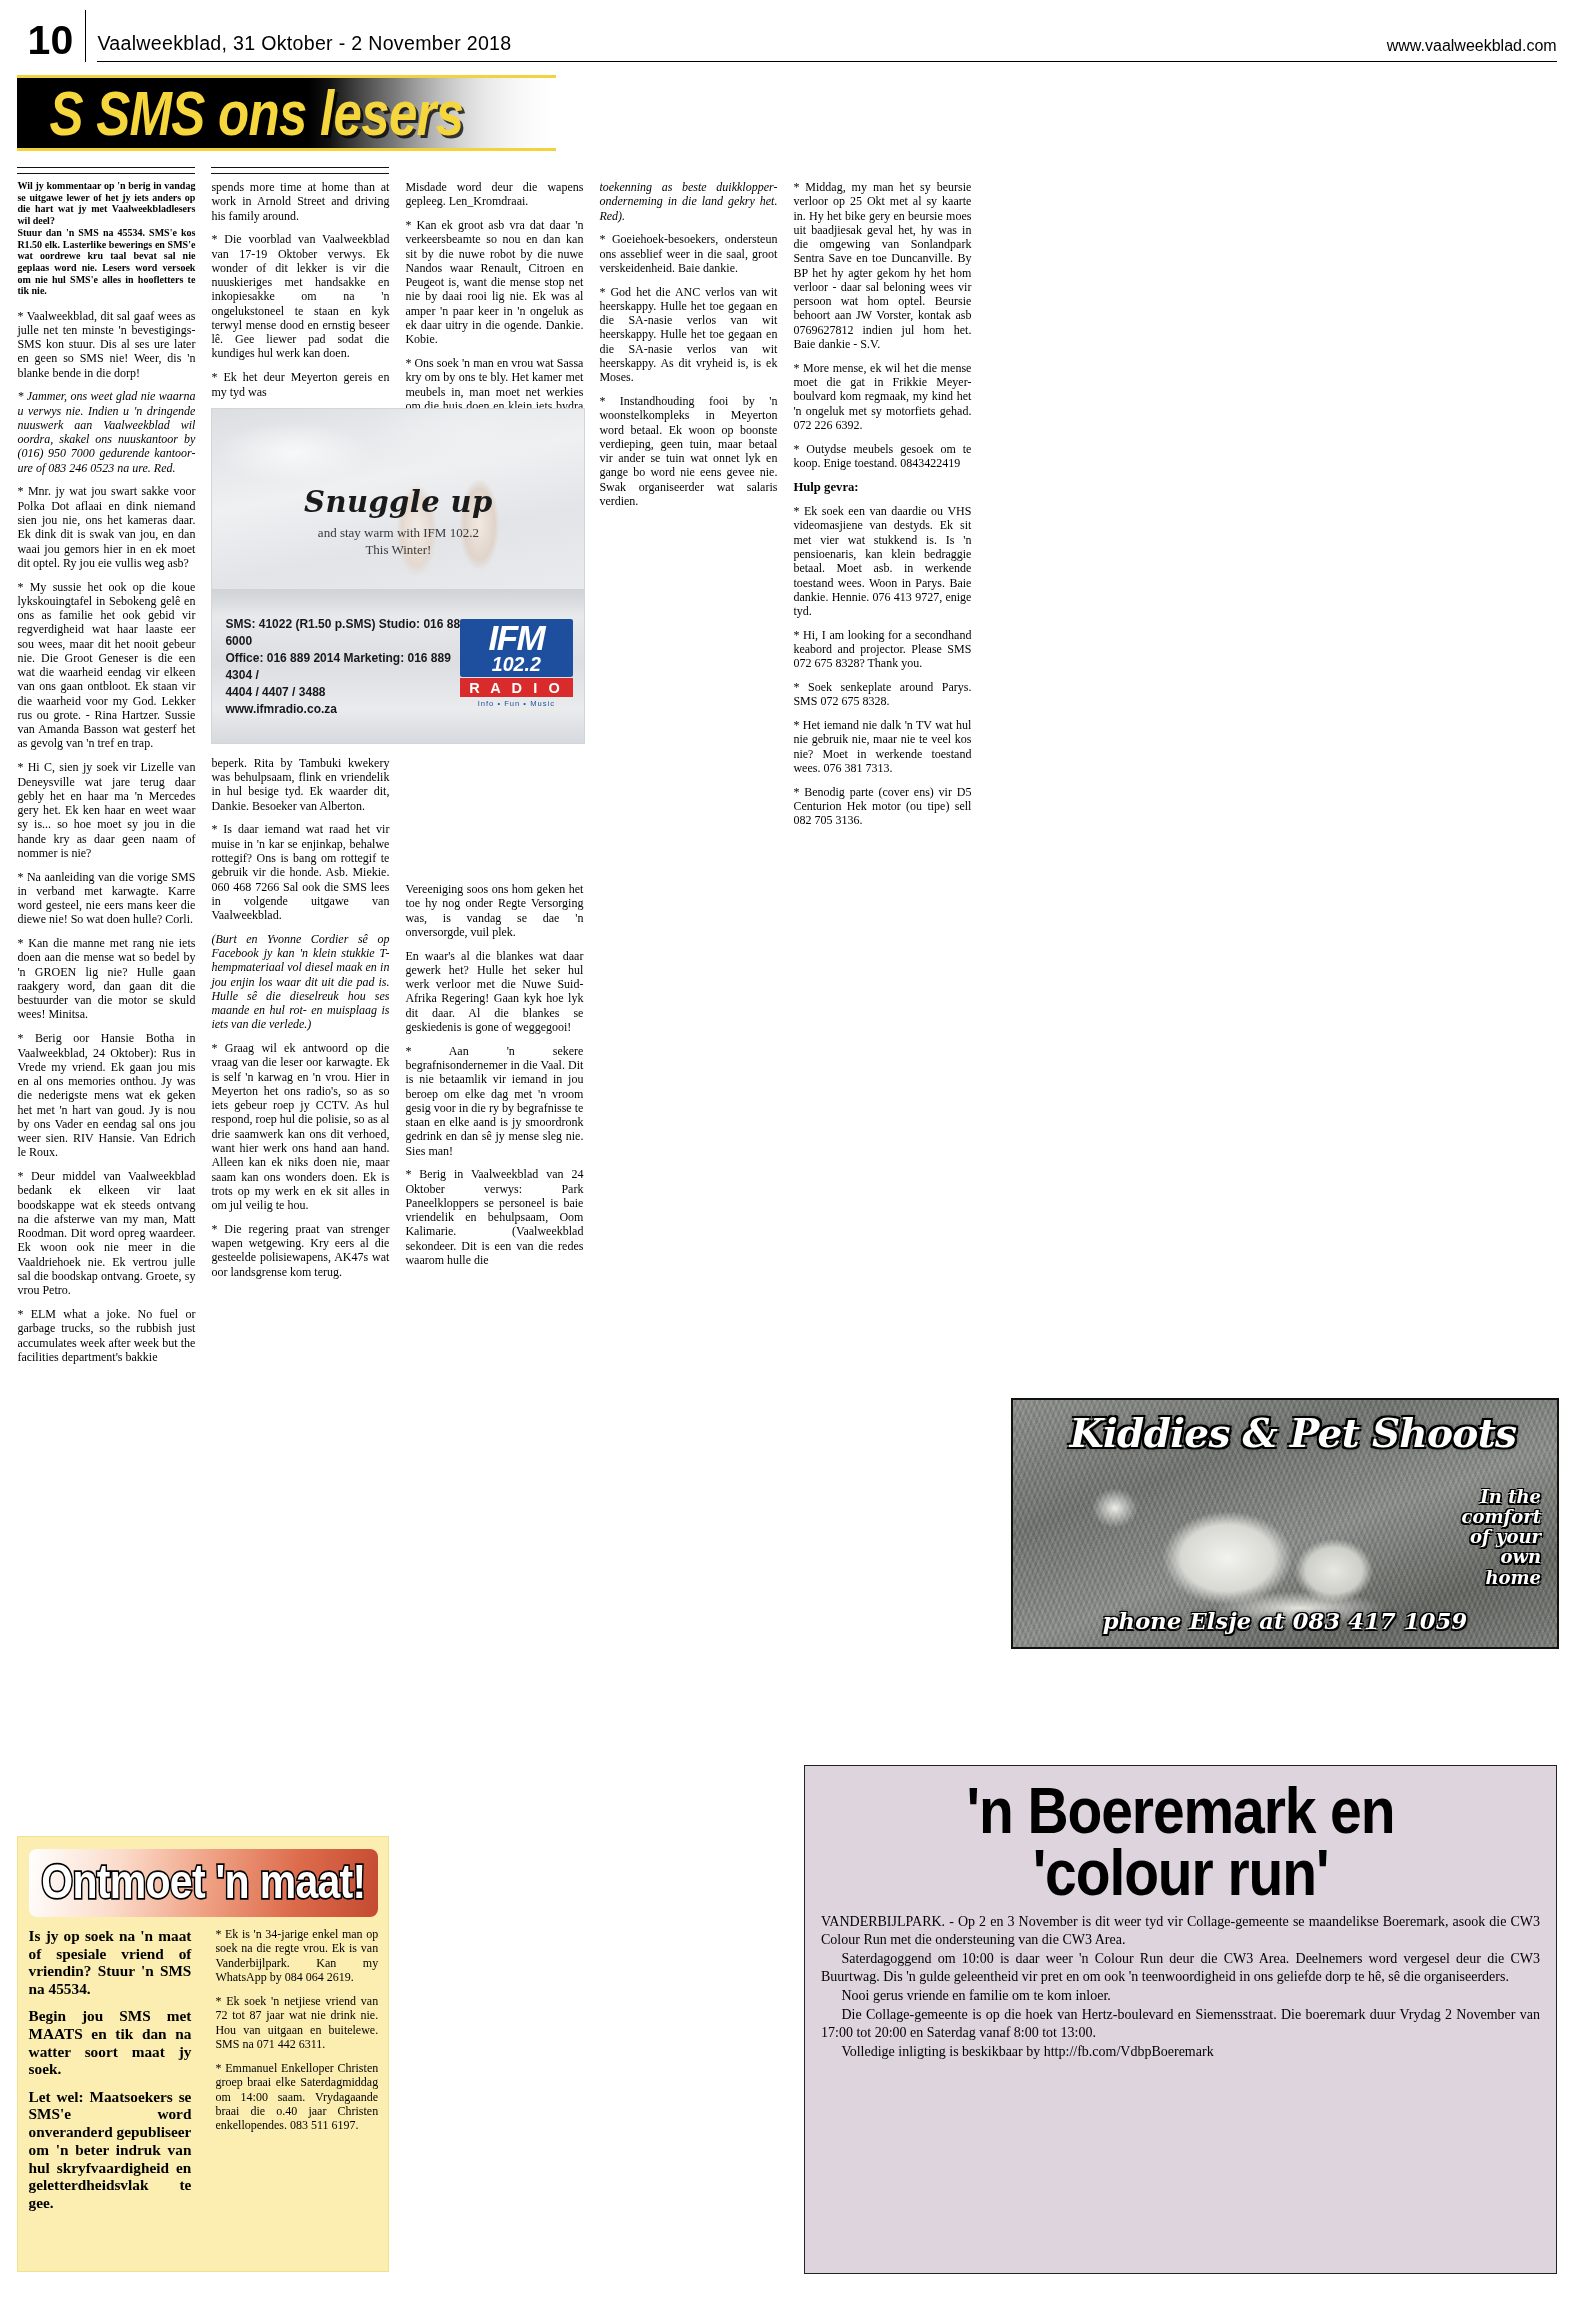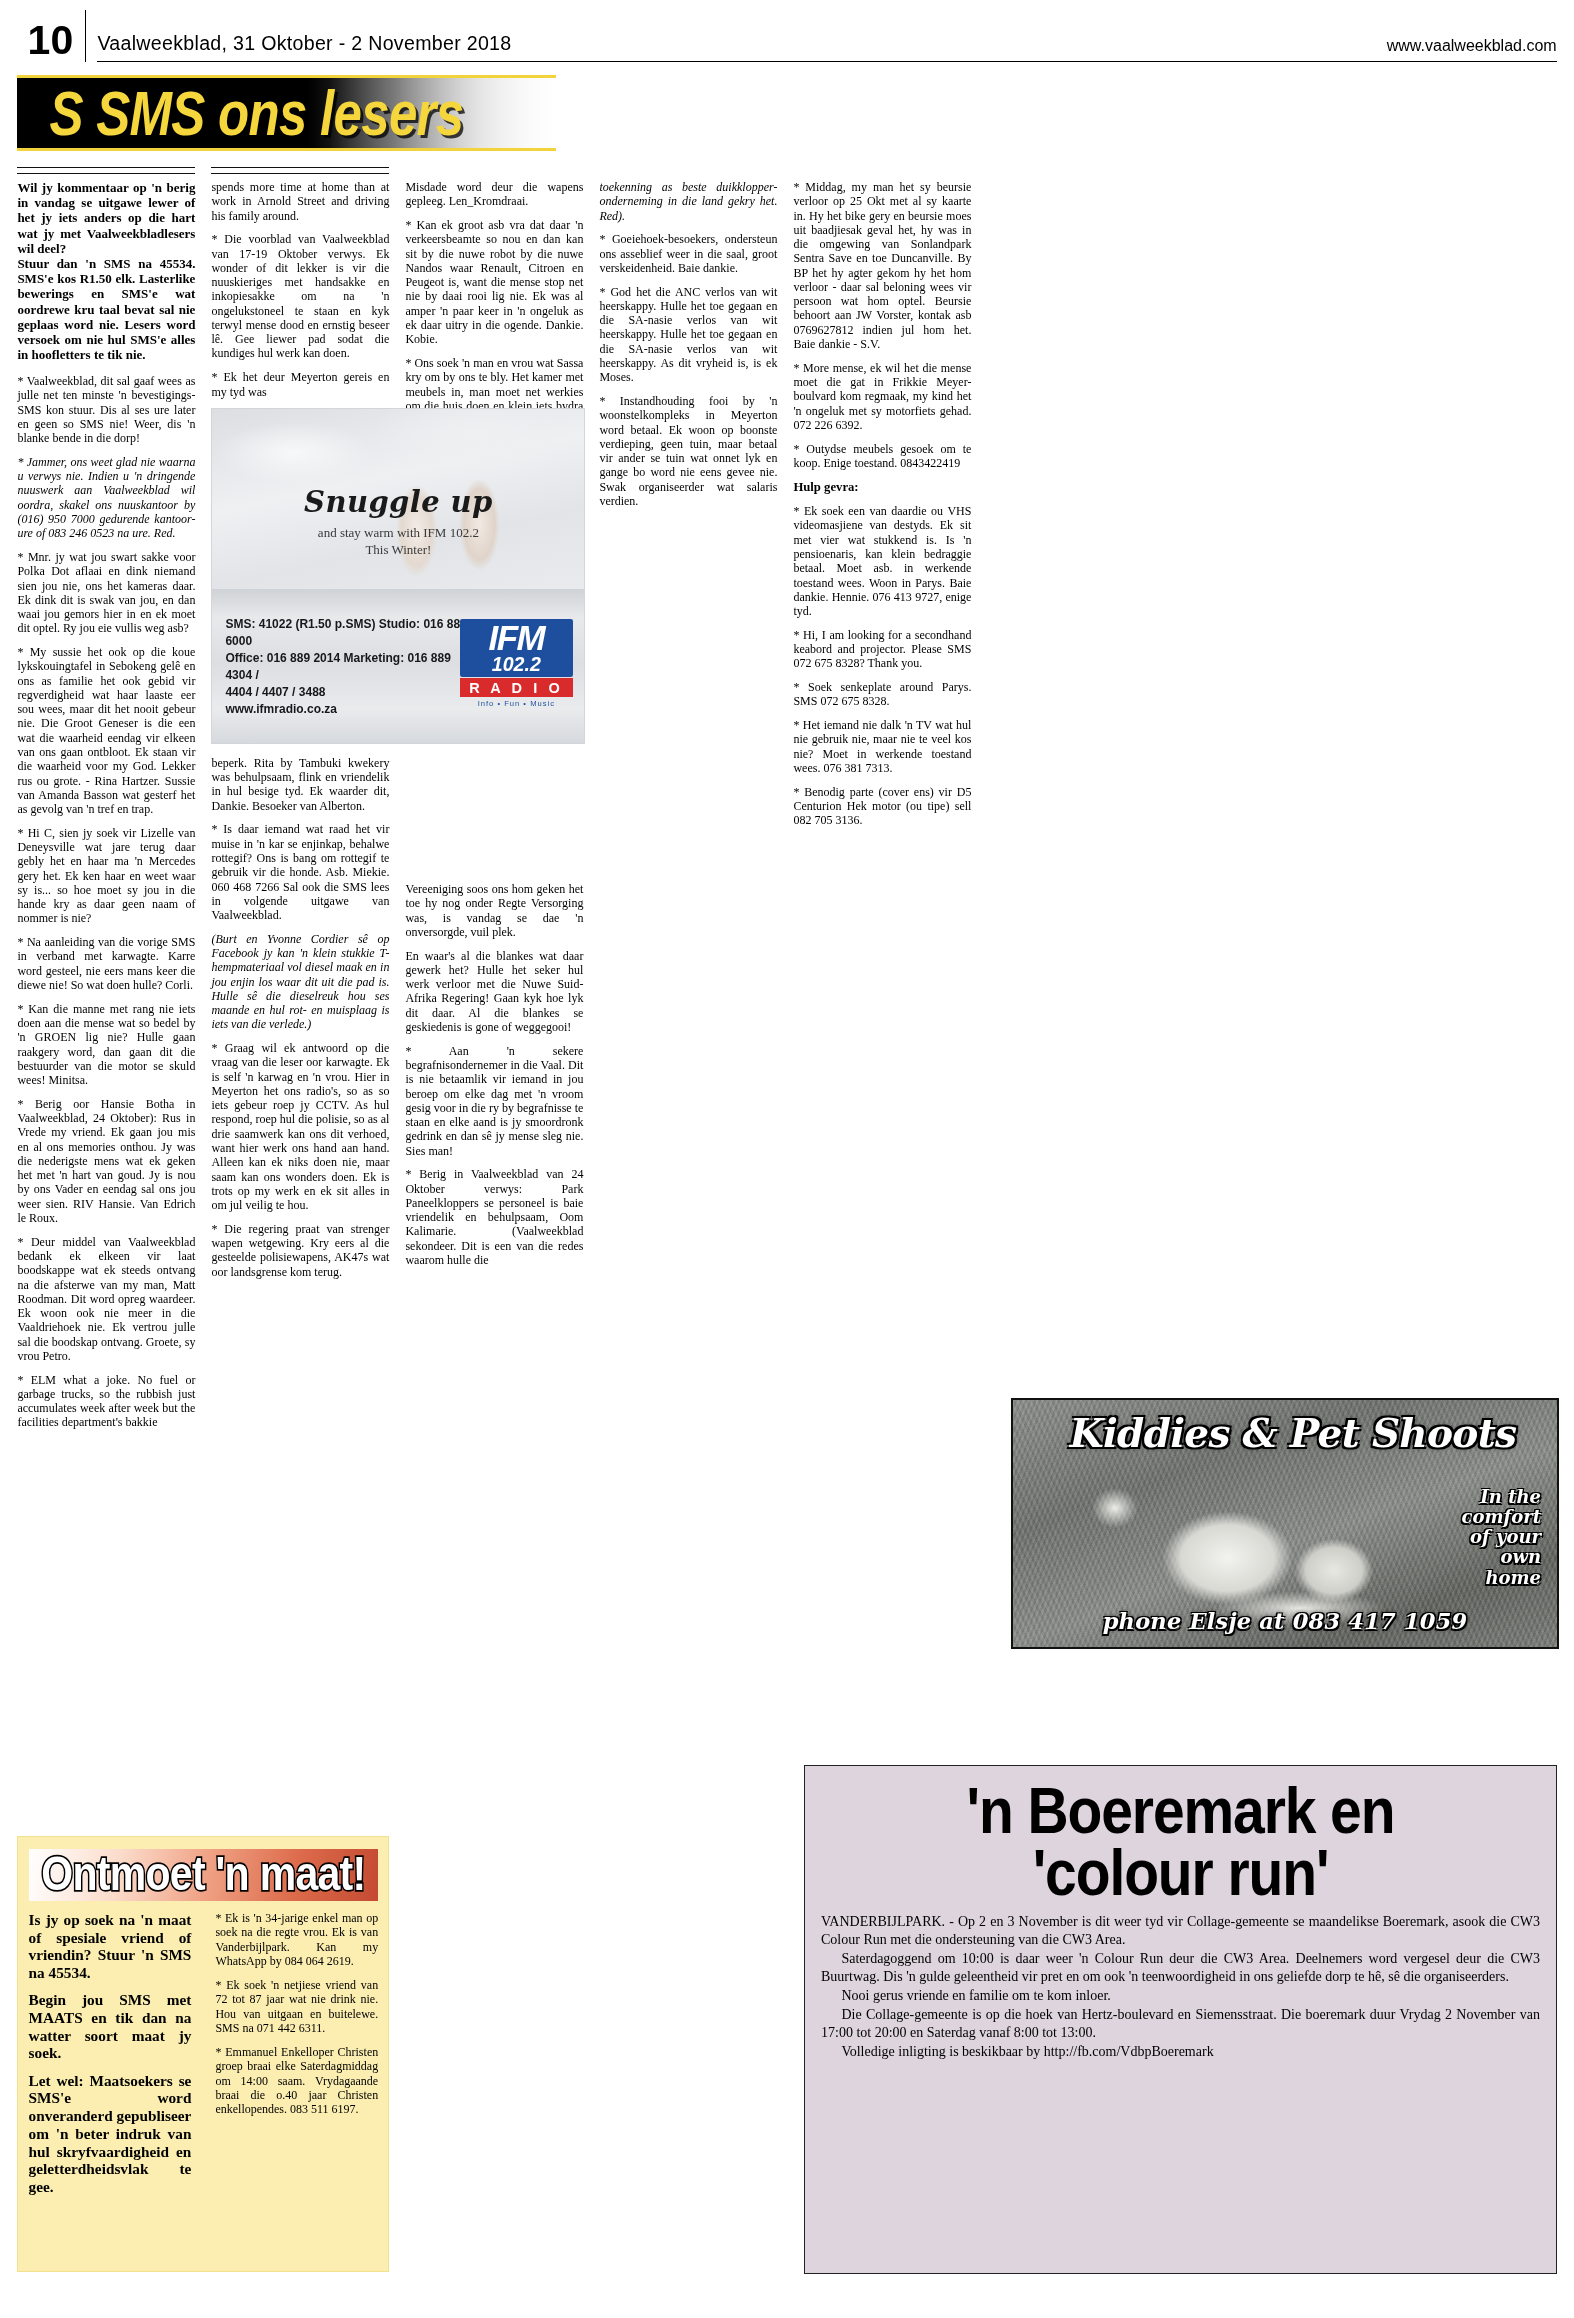--- a/index.html
+++ b/index.html
@@ -45,21 +45,21 @@
   
   .cols{display:flex;gap:0;margin-top:7.3px;align-items:flex-start;}
   .col{width:178px;box-sizing:border-box;}
   .col + .col{margin-left:16px;}
   .col-inner{font-size:12px;line-height:1.19;text-align:justify;}
 
   .hr-thin{border-top:1.2px solid #111;margin:8.7px 0 4.4px 0;}
   .hr-thin2{border-top:1.2px solid #111;margin:0 0 6.5px 0;}
 
   p{margin:0 0 9.5px 0;}
-  .intro{font-weight:700;font-size:13px;line-height:1.17;margin-bottom:11.6px;text-align:justify;}
+  .intro{font-weight:700;font-size:10px;line-height:1.17;margin-bottom:11.6px;text-align:justify;}
   .intro .blk{display:block;}
   .ital{font-style:italic;}
   .sub-head{font-weight:700;font-size:12.7px;margin:2.9px 0 9.5px 0;}
 
   
   .ifm-ad{
     position:relative;width:372px;height:334px;margin:4.4px 0 11.6px 0;
     background:linear-gradient(155deg,#e9eaec 0%,#dfe2e6 22%,#f2f3f4 48%,#e3e5e8 72%,#d8dadd 100%);
     overflow:hidden;border:0.7px solid #d3d5d8;
   }
@@ -153,24 +153,24 @@
     font-size:22.5px;color:#fff;letter-spacing:0.2px;
     text-shadow:-1.5px -1.5px 0 #000,1.5px -1.5px 0 #000,-1.5px 1.5px 0 #000,1.5px 1.5px 0 #000,0 0 4.4px #000;
   }
 
   
   .ontmoet-box{
     position:absolute;left:17.4px;top:1836px;width:372px;height:436px;
     background:#fbeeb0;border:1.5px solid #f2e28f;box-sizing:border-box;padding:11.6px 10.2px 10.2px 10.2px;
   }
   .ontmoet-banner{
-    position:relative;height:52px;margin:0 0 10.2px 0;
+    position:relative;height:68px;margin:0 0 10.2px 0;
     background:linear-gradient(100deg,#ffffff 0%,#fbd9c8 28%,#e6876b 58%,#d9apple 60%,#c9523a 100%);
     background:linear-gradient(100deg,#ffffff 0%,#fbdbca 26%,#ef9f82 52%,#dc6b4b 76%,#c44a31 100%);
-    display:flex;align-items:center;justify-content:center;overflow:hidden;
+    display:flex;align-items:center;justify-content:center;overflow:hidden;border-radius:8px;
   }
   .ontmoet-banner-text{
     font-family:"Liberation Sans",sans-serif;font-weight:700;
     font-size:41px;color:#fff;letter-spacing:-0.7px;white-space:nowrap;
     -webkit-text-stroke:2.9px #000;paint-order:stroke fill;
     transform:scaleY(1.18);
   }
   .ontmoet-body{display:flex;gap:24px;}
   .ontmoet-left{width:167px;font-weight:700;font-size:15.3px;line-height:1.16;text-align:justify;}
   .ontmoet-right{width:167px;font-size:12px;line-height:1.2;text-align:justify;}

